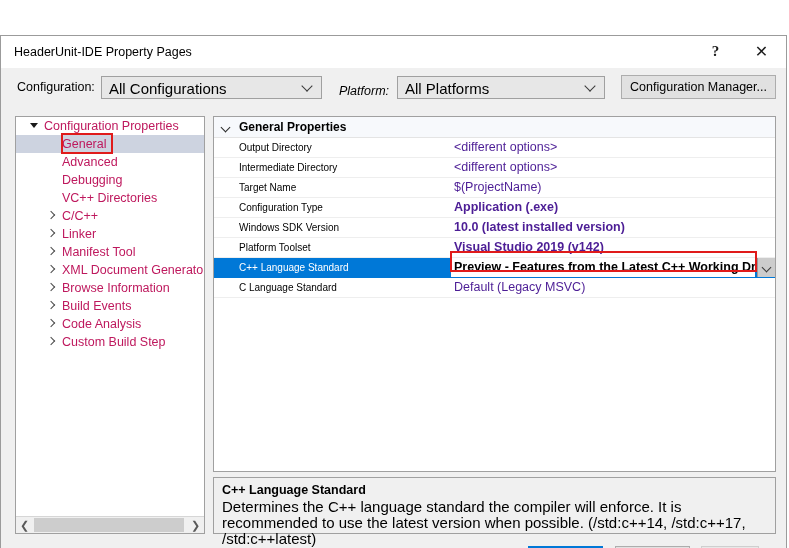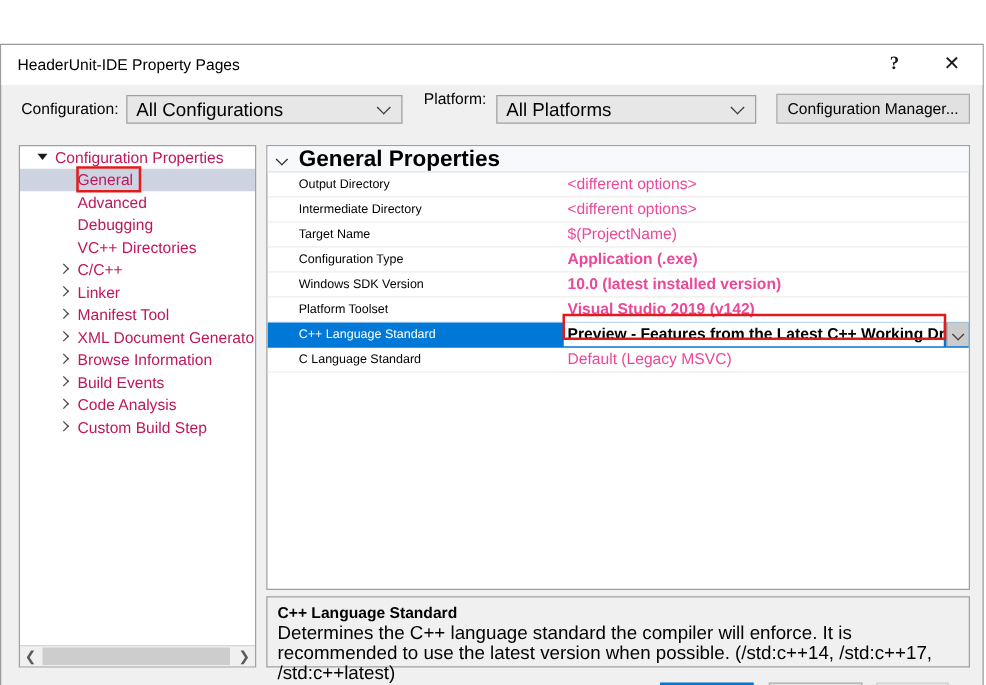--- a/index.html
+++ b/index.html
@@ -76,21 +76,21 @@
 
   
   .cfg-row { position: absolute; left: 0; top: 32px; width: 100%; height: 36px; }
   .lbl {
     position: absolute;
     font-size: 12.5px;
     color: #000;
     white-space: nowrap;
   }
   .lbl-configuration { left: 16px; top: 12px; text-align: right; }
-  .lbl-platform { left: 397px; top: 4px; }
+  .lbl-platform { left: 397px; top: 16px; font-style: italic; }
 
   .combo {
     position: absolute;
     height: 23px;
     background: #e7e7e7;
     border: 1px solid #a0a0a0;
     box-sizing: border-box;
     cursor: default;
   }
   .combo .val {
@@ -253,21 +253,21 @@
     left: 0; top: 0;
     width: 6px; height: 6px;
     border-right: 1.4px solid #2b2b2b;
     border-bottom: 1.4px solid #2b2b2b;
     transform: rotate(45deg);
   }
   .grid-group .glabel {
     position: absolute;
     left: 25px; top: 0;
     font-weight: bold;
-    font-size: 18px;
+    font-size: 12px;
     color: #000;
     white-space: nowrap;
   }
 
   .grid-row {
     position: relative;
     height: 19px;
     line-height: 19px;
     border-bottom: 1px solid #eeeeee;
     cursor: default;
@@ -279,21 +279,21 @@
     font-size: 10px;
     color: #000;
     white-space: nowrap;
     overflow: hidden;
   }
   .grid-row .pval {
     position: absolute;
     left: 240px; top: 0;
     right: 2px;
     font-size: 12.5px;
-    color: #ec4899;
+    color: #4c1d95;
     white-space: nowrap;
     overflow: hidden;
   }
   .grid-row .pval.bold { font-weight: bold; }
   .grid-row.selected { background: #0078d7; border-bottom-color: #0078d7; }
   .grid-row.selected .pname { color: #ffffff; }
   .grid-row.selected .pval {
     background: #ffffff;
     color: #000;
     font-weight: bold;

